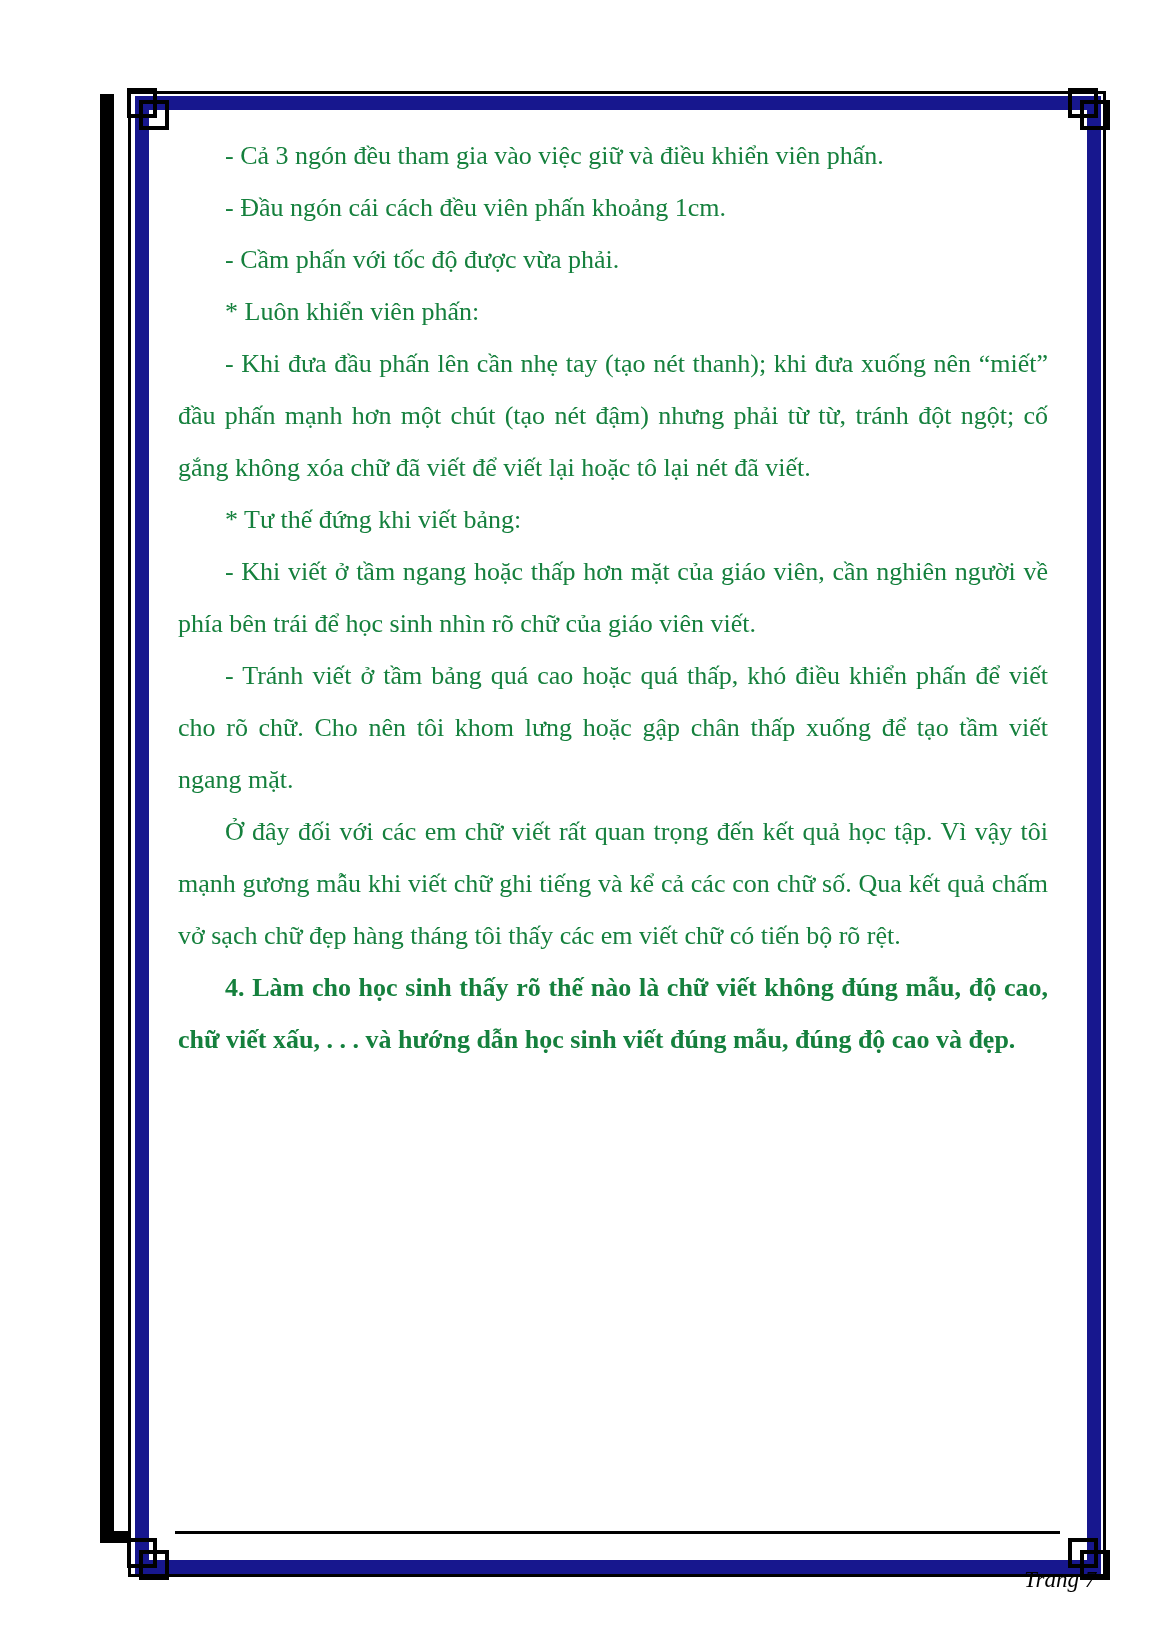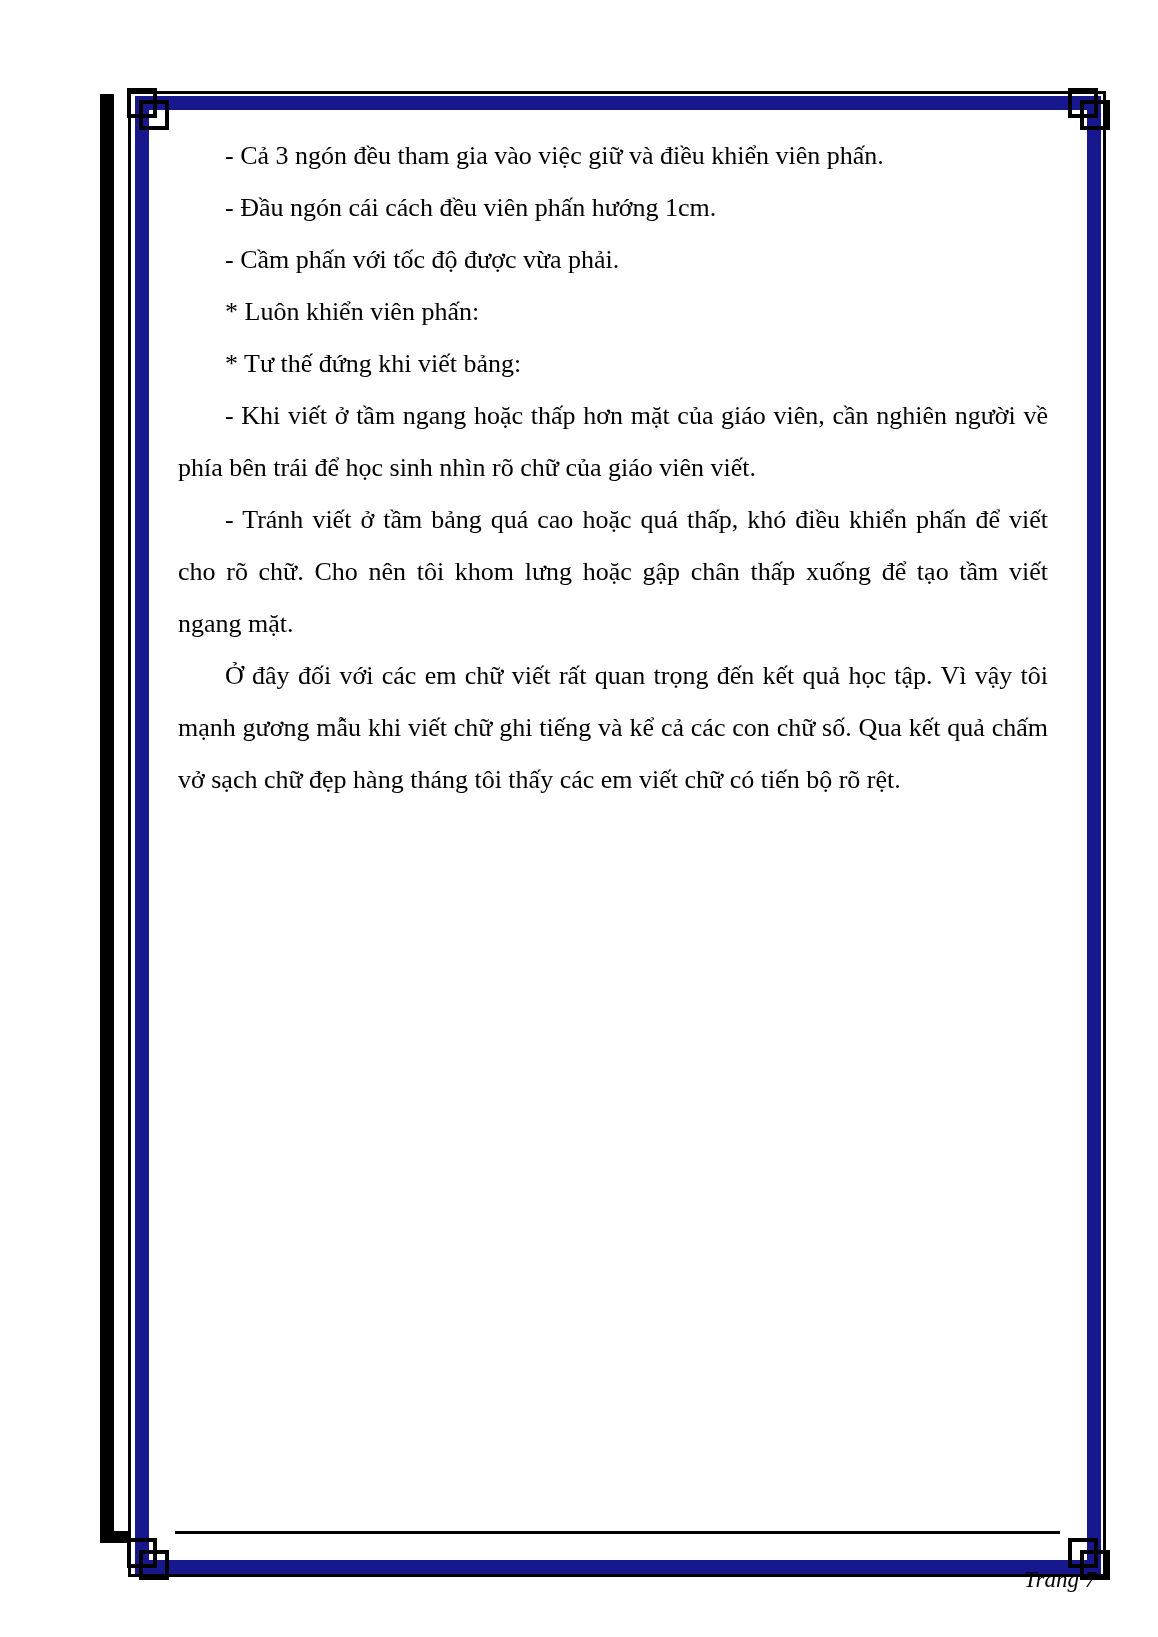--- a/index.html
+++ b/index.html
@@ -28,21 +28,21 @@
     position:absolute;width:30px;height:30px;
     border:4px solid var(--black,#000);box-sizing:border-box;background:transparent;
   }
   
   .text-block{
     left:178px;top:130px;width:870px;
   }
   .text-block p{
     margin:0;
     font-size:26px;line-height:52px;
-    color:#000000;
+    color:#15803d;
     text-align:justify;
     text-indent:47px;
   }
   .text-block p.bold{font-weight:700;}
   .text-block p.cont-justify{text-align-last:justify;}
   
   .footer-rule{left:175px;top:1531px;width:885px;height:3px;background:var(--black,#000);}
   .page-number{
     left:1024px;top:1566px;width:90px;
     font-style:italic;font-size:23px;line-height:28px;color:#000;
@@ -60,23 +60,25 @@
 <div class="corner-sq" style="left:139px;top:100px;"></div>
 <div class="corner-sq" style="left:1068px;top:88px;"></div>
 <div class="corner-sq" style="left:1080px;top:100px;"></div>
 <div class="corner-sq" style="left:127px;top:1538px;"></div>
 <div class="corner-sq" style="left:139px;top:1550px;"></div>
 <div class="corner-sq" style="left:1068px;top:1538px;"></div>
 <div class="corner-sq" style="left:1080px;top:1550px;"></div>
 
 <div class="abs text-block">
   <p>- Cả 3 ngón đều tham gia vào việc giữ và điều khiển viên phấn.</p>
-  <p>- Đầu ngón cái cách đều viên phấn hướng 1cm.</p>
+  <p>- Đầu ngón cái cách đều viên phấn khoảng 1cm.</p>
   <p>- Cầm phấn với tốc độ được vừa phải.</p>
   <p>* Luôn khiển viên phấn:</p>
+  <p>- Khi đưa đầu phấn lên cần nhẹ tay (tạo nét thanh); khi đưa xuống nên “miết” đầu phấn mạnh hơn một chút (tạo nét đậm) nhưng phải từ từ, tránh đột ngột; cố gắng không xóa chữ đã viết để viết lại hoặc tô lại nét đã viết.</p>
   <p>* Tư thế đứng khi viết bảng:</p>
   <p>- Khi viết ở tầm ngang hoặc thấp hơn mặt của giáo viên, cần nghiên người về phía bên trái để học sinh nhìn rõ chữ của giáo viên viết.</p>
   <p>- Tránh viết ở tầm bảng quá cao hoặc quá thấp, khó điều khiển phấn để viết cho rõ chữ. Cho nên tôi khom lưng hoặc gập chân thấp xuống để tạo tầm viết ngang mặt.</p>
   <p>Ở đây đối với các em chữ viết rất quan trọng đến kết quả học tập. Vì vậy tôi mạnh gương mẫu khi viết chữ ghi tiếng và kể cả các con chữ số. Qua kết quả chấm vở sạch chữ đẹp hàng tháng tôi thấy các em viết chữ có tiến bộ rõ rệt.</p>
+  <p class="bold">4. Làm cho học sinh thấy rõ thế nào là chữ viết không đúng mẫu, độ cao, chữ viết xấu, . . . và hướng dẫn học sinh viết đúng mẫu, đúng độ cao và đẹp.</p>
 </div>
 
 <div class="abs footer-rule"></div>
 <div class="abs page-number">Trang 7</div>
 
 </body></html>

